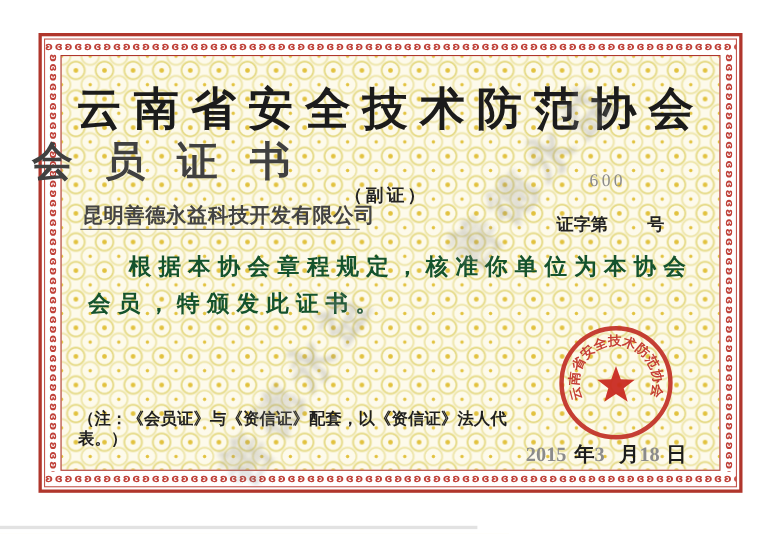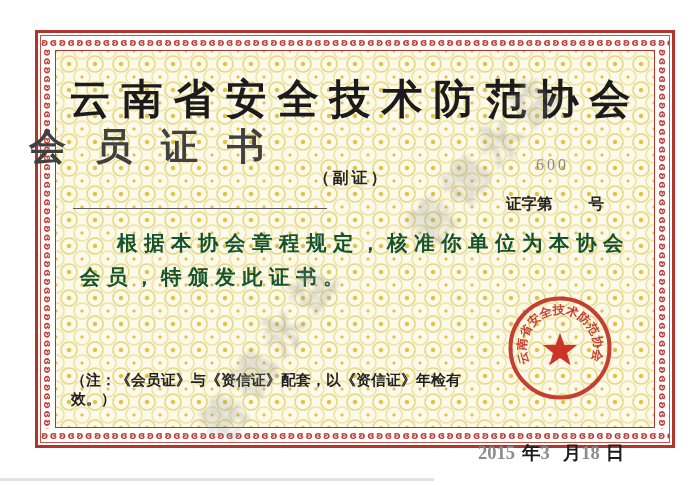--- a/index.html
+++ b/index.html
@@ -65,21 +65,21 @@
     position:absolute;left:80px;top:227px;width:576px;
     font-size:20.5px;font-weight:700;color:#14532d;letter-spacing:6.5px;line-height:33.5px;
   }
   .body-line1{text-indent:37px;}
   .legal-row{position:absolute;left:112px;top:302px;font-size:20px;font-weight:700;color:#1e1e1e;letter-spacing:6px;}
   .legal-name{color:#909090;font-size:18.5px;font-weight:600;letter-spacing:2px;margin-left:38px;}
   .note-line{
     position:absolute;left:71px;top:371px;width:430px;
     font-size:14.8px;font-weight:700;color:#1f1f1f;letter-spacing:0.2px;
   }
-  .date-row{position:absolute;left:478px;top:400px;font-size:18.5px;font-weight:700;color:#1c1c1c;white-space:nowrap;margin-top:40px;}
+  .date-row{position:absolute;left:478px;top:400px;font-size:18.5px;font-weight:700;color:#1c1c1c;white-space:nowrap;}
   .typed{color:#8b8b8b;font-weight:600;}
   .d-y{margin-left:7px;} .d-mu{margin-left:13px;} .d-du{margin-left:6px;}
   
   .seal{position:absolute;left:506px;top:294px;width:108px;height:108px;z-index:5;opacity:0.93;}
   
   .wm{
     position:absolute;z-index:10;pointer-events:none;text-align:center;
     font-size:44px;font-weight:700;color:#8f8f8f;opacity:0.34;
     letter-spacing:8px;filter:blur(2px);white-space:nowrap;width:230px;
   }
@@ -110,29 +110,30 @@
 
     <div class="sub-title">（副证）</div>
 
     <div class="certno">
       <div class="certno-value">600</div>
       <div class="certno-line">
         <span>证字第</span><span class="certno-gap"></span><span>号</span>
       </div>
     </div>
 
+    <div class="member-name">昆明善德永益科技开发有限公司</div>
     <div class="member-underline"></div>
 
     <div class="body-text">
       <div class="body-line1">根据本协会章程规定，核准你单位为本协会</div>
       <div class="body-line2">会员，特颁发此证书。</div>
     </div>
 
 
-    <div class="note-line">（注：《会员证》与《资信证》配套，以《资信证》年检有效。）</div>
+    <div class="note-line">（注：《会员证》与《资信证》配套，以《资信证》法人代表。）</div>
 
     <div class="date-row">
       <span class="typed">2015</span><span class="d-y">年</span><span class="typed">3</span><span class="d-mu">月</span><span class="typed">18</span><span class="d-du">日</span>
     </div>
 
     <svg class="seal" viewBox="0 0 120 120" xmlns="http://www.w3.org/2000/svg">
       <defs>
         <path id="sealArc" d="M 25.6 76.1 A 38 38 0 1 1 94.4 76.1" fill="none"></path>
       </defs>
       <circle cx="60" cy="60" r="55" fill="none" stroke="#c23128" stroke-width="4.5"></circle>

